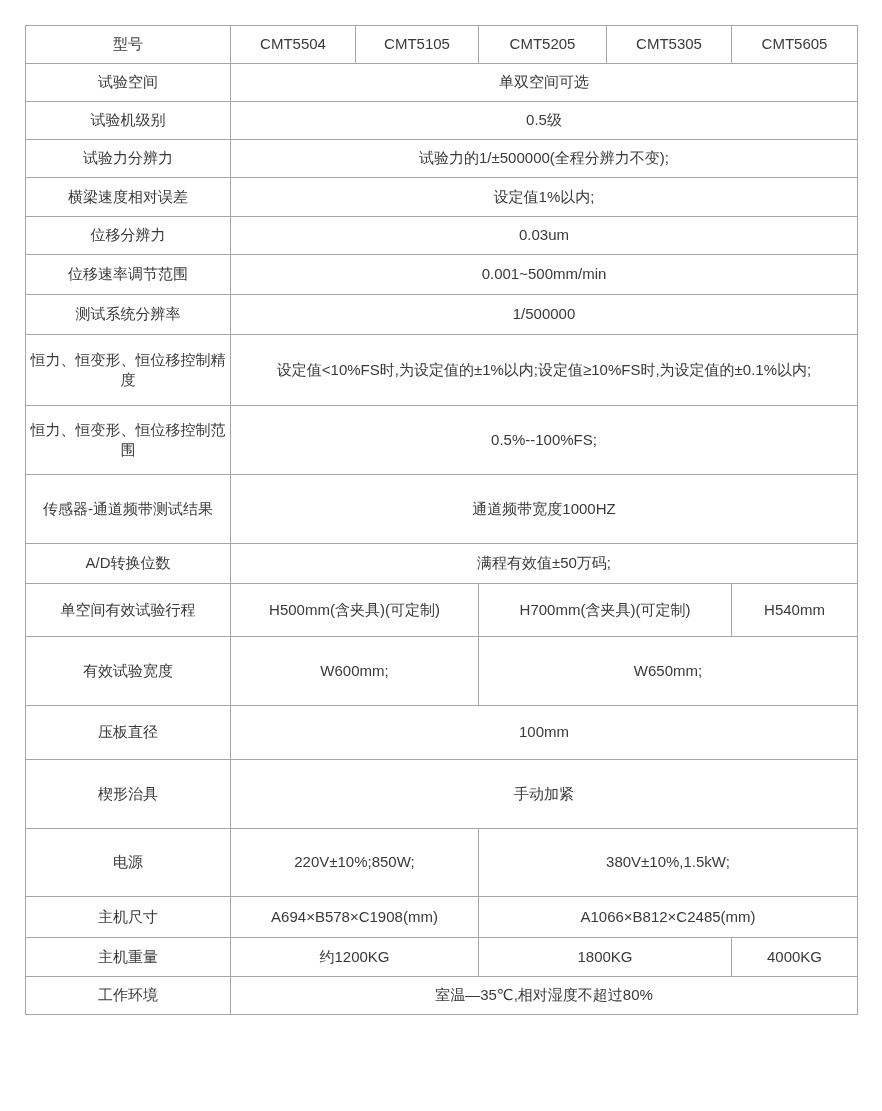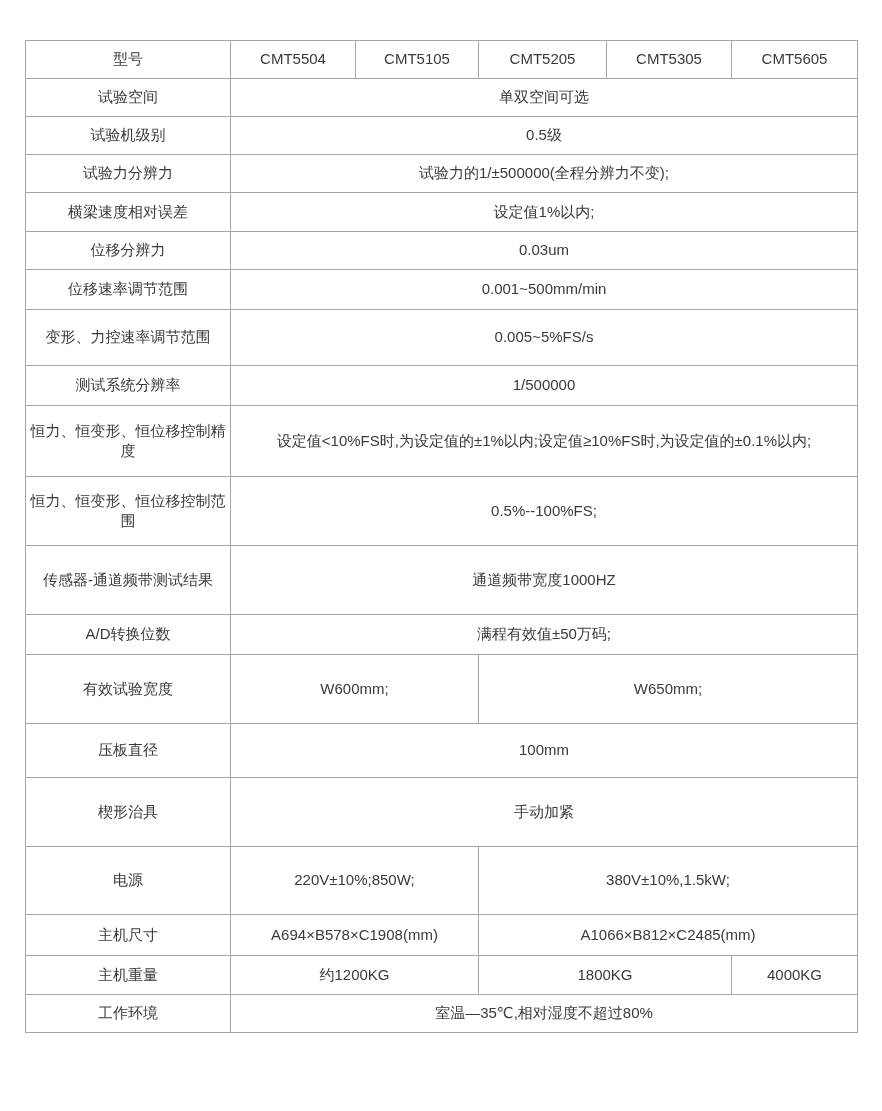--- a/index.html
+++ b/index.html
@@ -9,21 +9,21 @@
     font-family:"Liberation Sans","DejaVu Sans",sans-serif;
     color:#3a3a3a;
   }
   .page{width:882px;height:1111px;background:#ffffff;}
   table.spec{
     border-collapse:collapse;
     table-layout:fixed;
     width:832px;
     margin-left:25px;
     position:relative;
-    top:40px;
+    top:25px;
     border:1px solid #8e8e8e;
     background:#ffffff;
   }
   table.spec td{
     border:1px solid #a6a6a6;
     font-size:15px;
     line-height:1.35;
     text-align:center;
     vertical-align:middle;
     padding:2px 4px;
@@ -75,43 +75,45 @@
         <td colspan="5">设定值1%以内;</td>
       </tr>
       <tr class="h38">
         <td>位移分辨力</td>
         <td colspan="5">0.03um</td>
       </tr>
       <tr class="h40">
         <td>位移速率调节范围</td>
         <td colspan="5">0.001~500mm/min</td>
       </tr>
-      <tr class="h56">
-        <td>变形、力控速率调节范围</td>
-        <td colspan="5">0.005~5%FS/s</td>
-      </tr>
       <tr class="h40">
         <td>测试系统分辨率</td>
         <td colspan="5">1/500000</td>
       </tr>
       <tr class="h71">
         <td>恒力、恒变形、恒位移控制精度</td>
         <td colspan="5">设定值&lt;10%FS时,为设定值的±1%以内;设定值≥10%FS时,为设定值的±0.1%以内;</td>
       </tr>
       <tr class="h55">
         <td>恒力、恒变形、恒位移控制范围</td>
         <td colspan="5">0.5%--100%FS;</td>
       </tr>
       <tr class="h55">
         <td>传感器-通道频带测试结果</td>
         <td colspan="5">通道频带宽度1000HZ</td>
       </tr>
       <tr class="h40">
         <td>A/D转换位数</td>
         <td colspan="5">满程有效值±50万码;</td>
+      </tr>
+      <tr class="h53">
+        <td>单空间有效试验行程</td>
+        <td colspan="2">H500mm(含夹具)(可定制)</td>
+        <td colspan="2">H700mm(含夹具)(可定制)</td>
+        <td>H540mm</td>
       </tr>
       <tr class="h55">
         <td>有效试验宽度</td>
         <td colspan="2">W600mm;</td>
         <td colspan="3">W650mm;</td>
       </tr>
       <tr class="h54">
         <td>压板直径</td>
         <td colspan="5">100mm</td>
       </tr>

